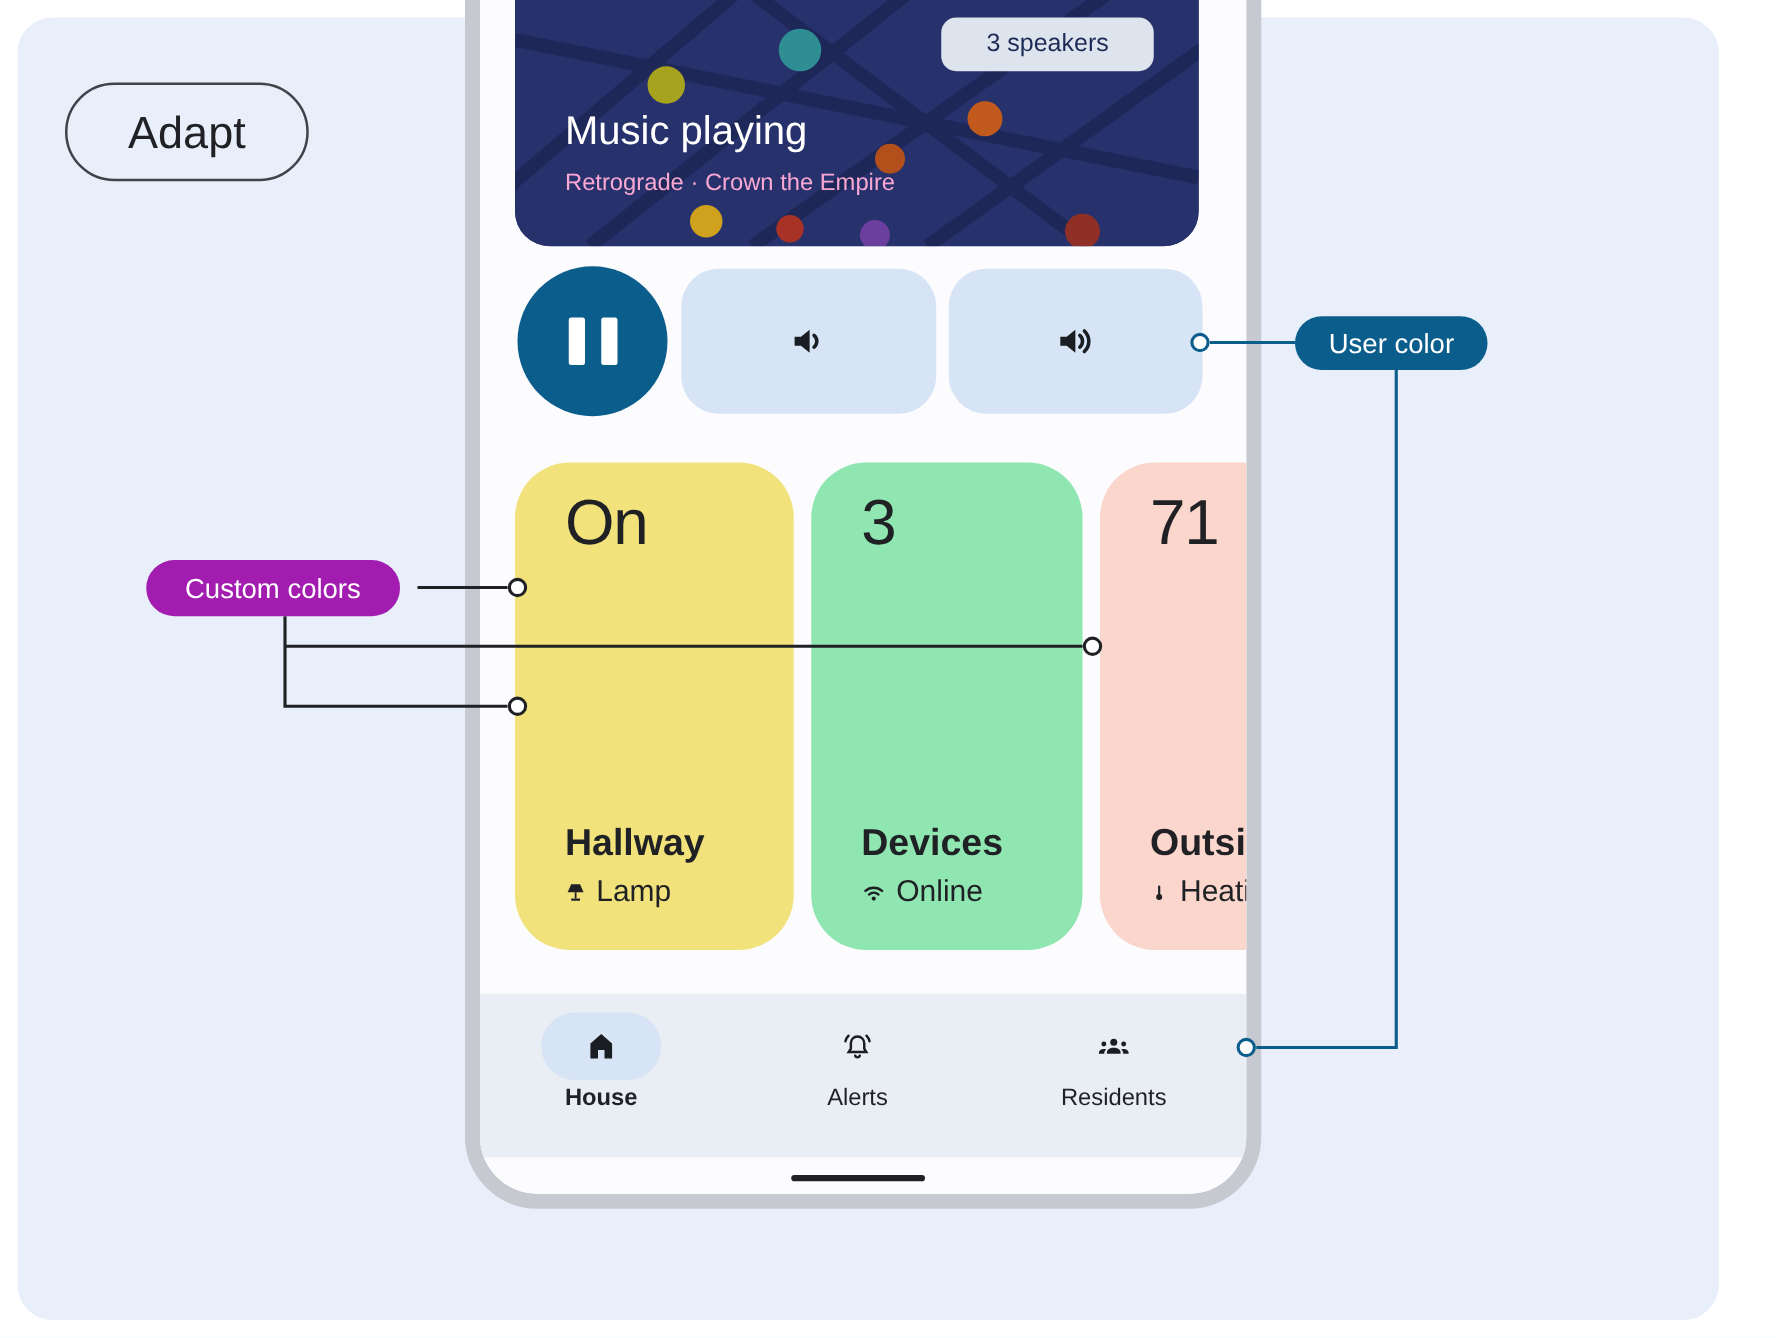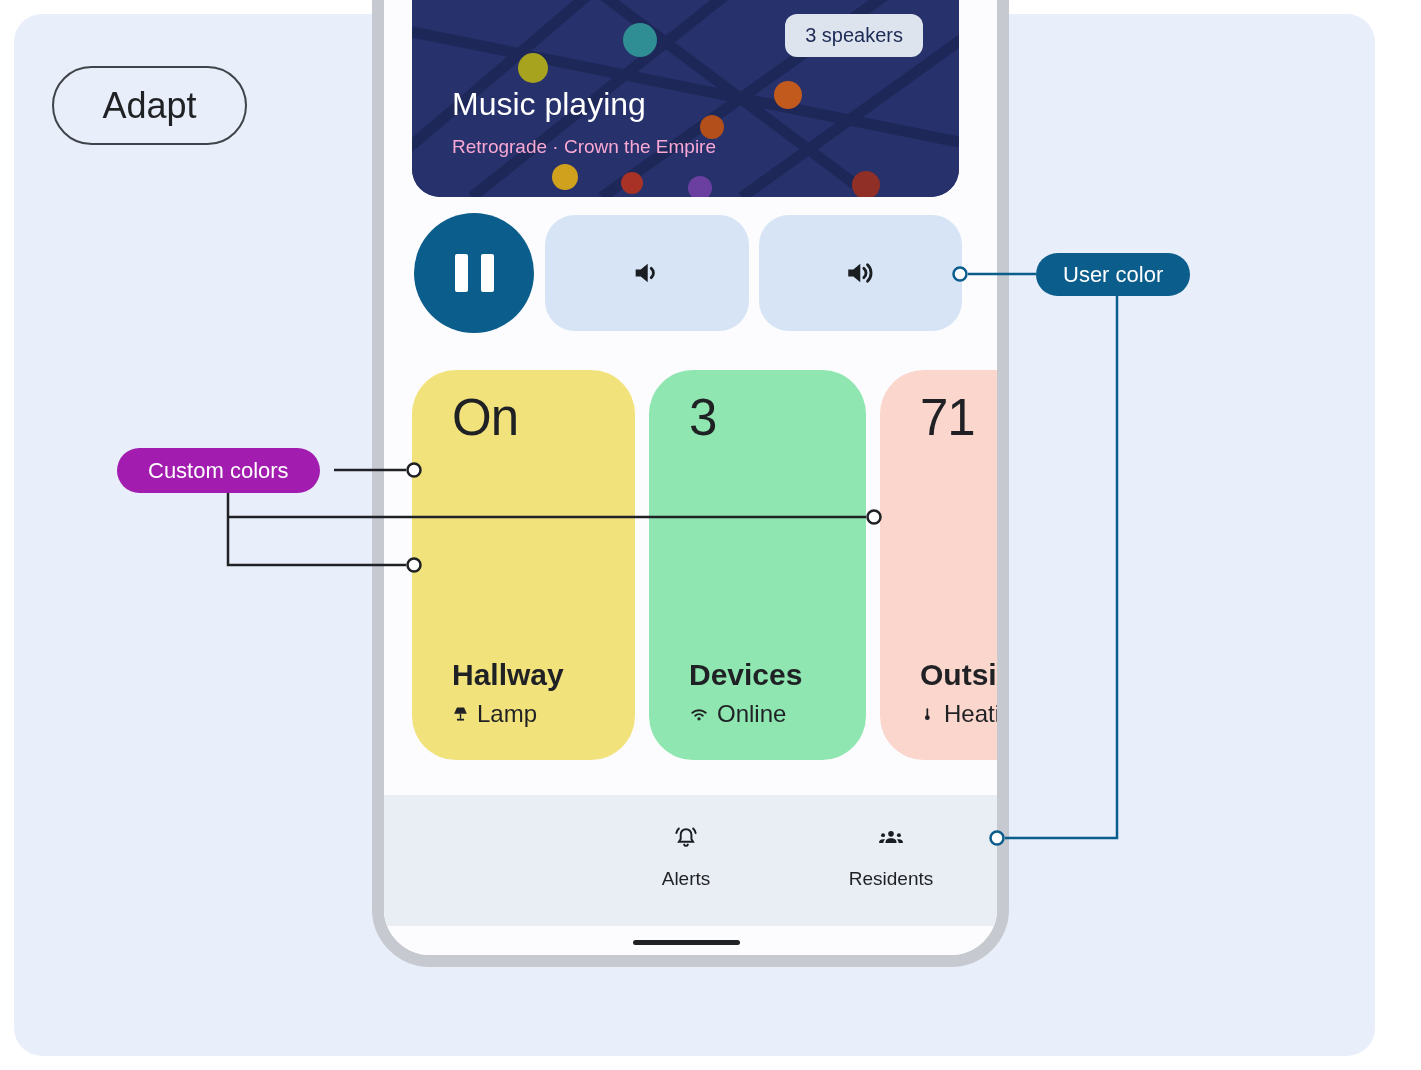--- a/index.html
+++ b/index.html
@@ -18,21 +18,21 @@
   
   .phone { position:absolute; left:372px; top:-60px; width:637px; height:1027px;
            border:12px solid #c6c9cf; border-radius:58px; background:#fcfcfe; }
   .screen { position:absolute; inset:0; border-radius:46px; overflow:hidden; background:#fcfcfe; }
 
   
   .media-card { position:absolute; left:28px; top:0; width:547px; height:245px;
                 border-radius:28px; overflow:hidden; background:#27316b; }
   .media-card svg.art { position:absolute; inset:0; width:100%; height:100%; }
   .note { position:absolute; left:44px; top:2px; }
-  .speakers-chip { position:absolute; right:36px; top:62px; height:43px; padding:0 20px;
+  .speakers-chip { position:absolute; right:36px; top:62px; height:43px; padding:0 36px;
                    border-radius:12px; background:#dee4ee; color:#1c2a55; font-size:20px;
                    display:flex; align-items:center; }
   .media-title { position:absolute; left:40px; top:134px; color:#ffffff; font-size:32px; font-weight:400; }
   .media-sub { position:absolute; left:40px; top:184px; color:#f9a8d4; font-size:19px; font-weight:400; }
 
   
   .pause-btn { position:absolute; left:30px; top:261px; width:120px; height:120px; border-radius:50%;
                background:#0b5d8c; display:flex; align-items:center; justify-content:center; gap:13px; border:none; }
   .pause-btn span { display:block; width:13px; height:38px; background:#ffffff; border-radius:2px; }
   .vol-btn { position:absolute; top:263px; height:116px; border-radius:30px; background:#d6e4f6;
@@ -166,20 +166,28 @@
             <svg width="16" height="18" viewBox="0 0 24 24" fill="#1f2124">
               <circle cx="11" cy="17.5" r="3.6"></circle>
                 <rect x="9.7" y="3.5" width="2.6" height="12" rx="1.3"></rect>
             </svg>
             <span>Heating</span>
           </div>
         </div>
       </div>
 
       <div class="nav">
+        <button class="nav-item nav-house active">
+          <span class="icon-wrap">
+            <svg width="26" height="26" viewBox="0 0 24 24" fill="#1a1d21">
+              <path d="M12 3 4 9.9V21h5.6v-6.2h4.8V21H20V9.9L12 3z"></path>
+            </svg>
+          </span>
+          <div class="nav-label">House</div>
+        </button>
         <button class="nav-item nav-alerts">
           <span class="icon-wrap">
             <svg width="26" height="26" viewBox="0 0 24 24" fill="none" stroke="#1a1d21" stroke-width="1.8">
               <path d="M12 4.8c-2.9 0-4.9 2.2-4.9 5.1v3.9L5.5 16.3h13L17 13.8V9.9c0-2.9-2.1-5.1-5-5.1z"></path>
               <path d="M10.3 19a1.8 1.8 0 0 0 3.4 0" stroke-linecap="round"></path>
               <path d="M5.4 4.2a9 9 0 0 0-2.3 4.1" stroke-linecap="round"></path>
               <path d="M18.6 4.2a9 9 0 0 1 2.3 4.1" stroke-linecap="round"></path>
             </svg>
           </span>
           <div class="nav-label">Alerts</div>

